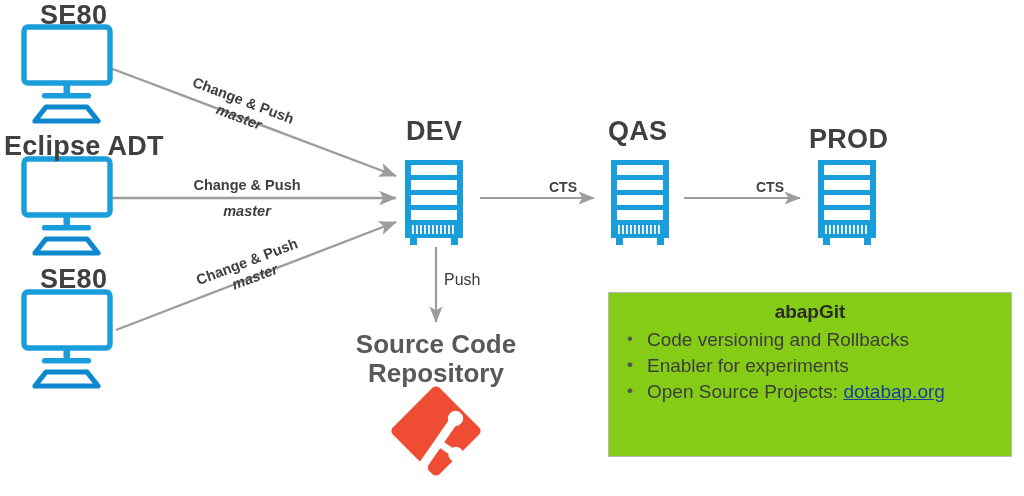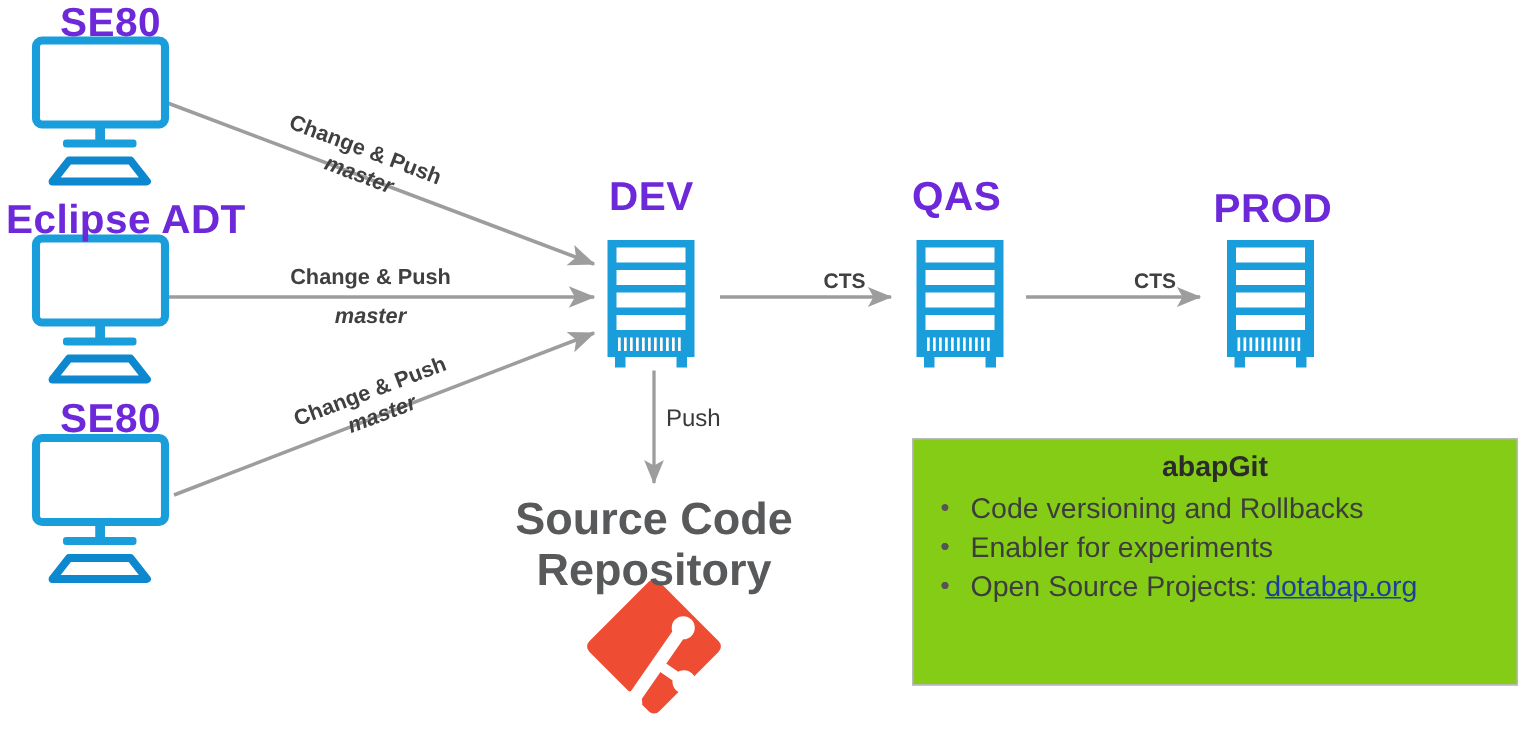--- a/index.html
+++ b/index.html
@@ -19,31 +19,31 @@
     inset: 0;
     width: 1024px;
     height: 496px;
   }
   .abs { position: absolute; }
 
   
   .node-label {
     font-family: "Liberation Sans", sans-serif;
     font-weight: bold;
-    color: #6d28d9;
+    color: #404040;
     font-size: 27px;
     letter-spacing: 0.3px;
     white-space: nowrap;
     line-height: 1;
   }
   .src-label {
     font-family: "Liberation Sans", sans-serif;
     font-weight: bold;
     color: #58595b;
-    font-size: 30px;
+    font-size: 26px;
     line-height: 1.12;
     text-align: center;
     white-space: nowrap;
   }
   .edge-label {
     font-family: "Liberation Sans", sans-serif;
     font-size: 14.5px;
     font-weight: bold;
     color: #404040;
     white-space: nowrap;

